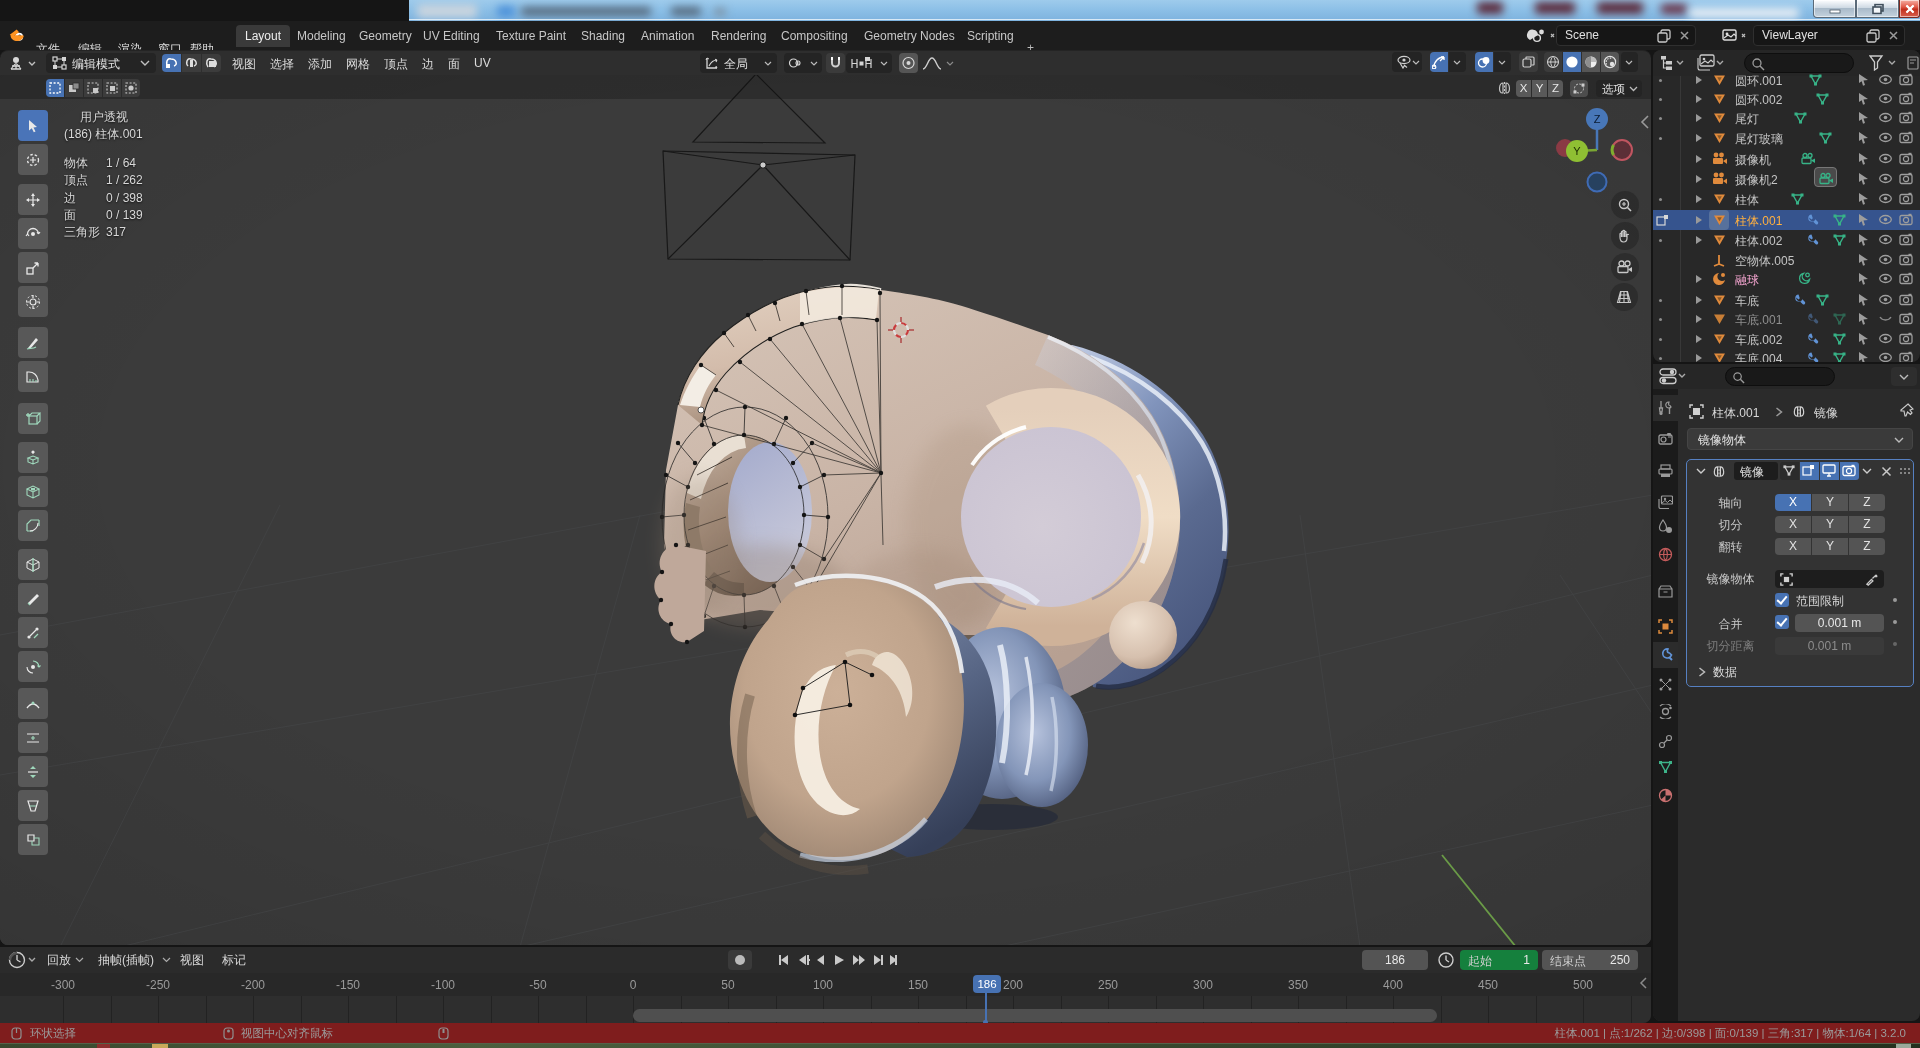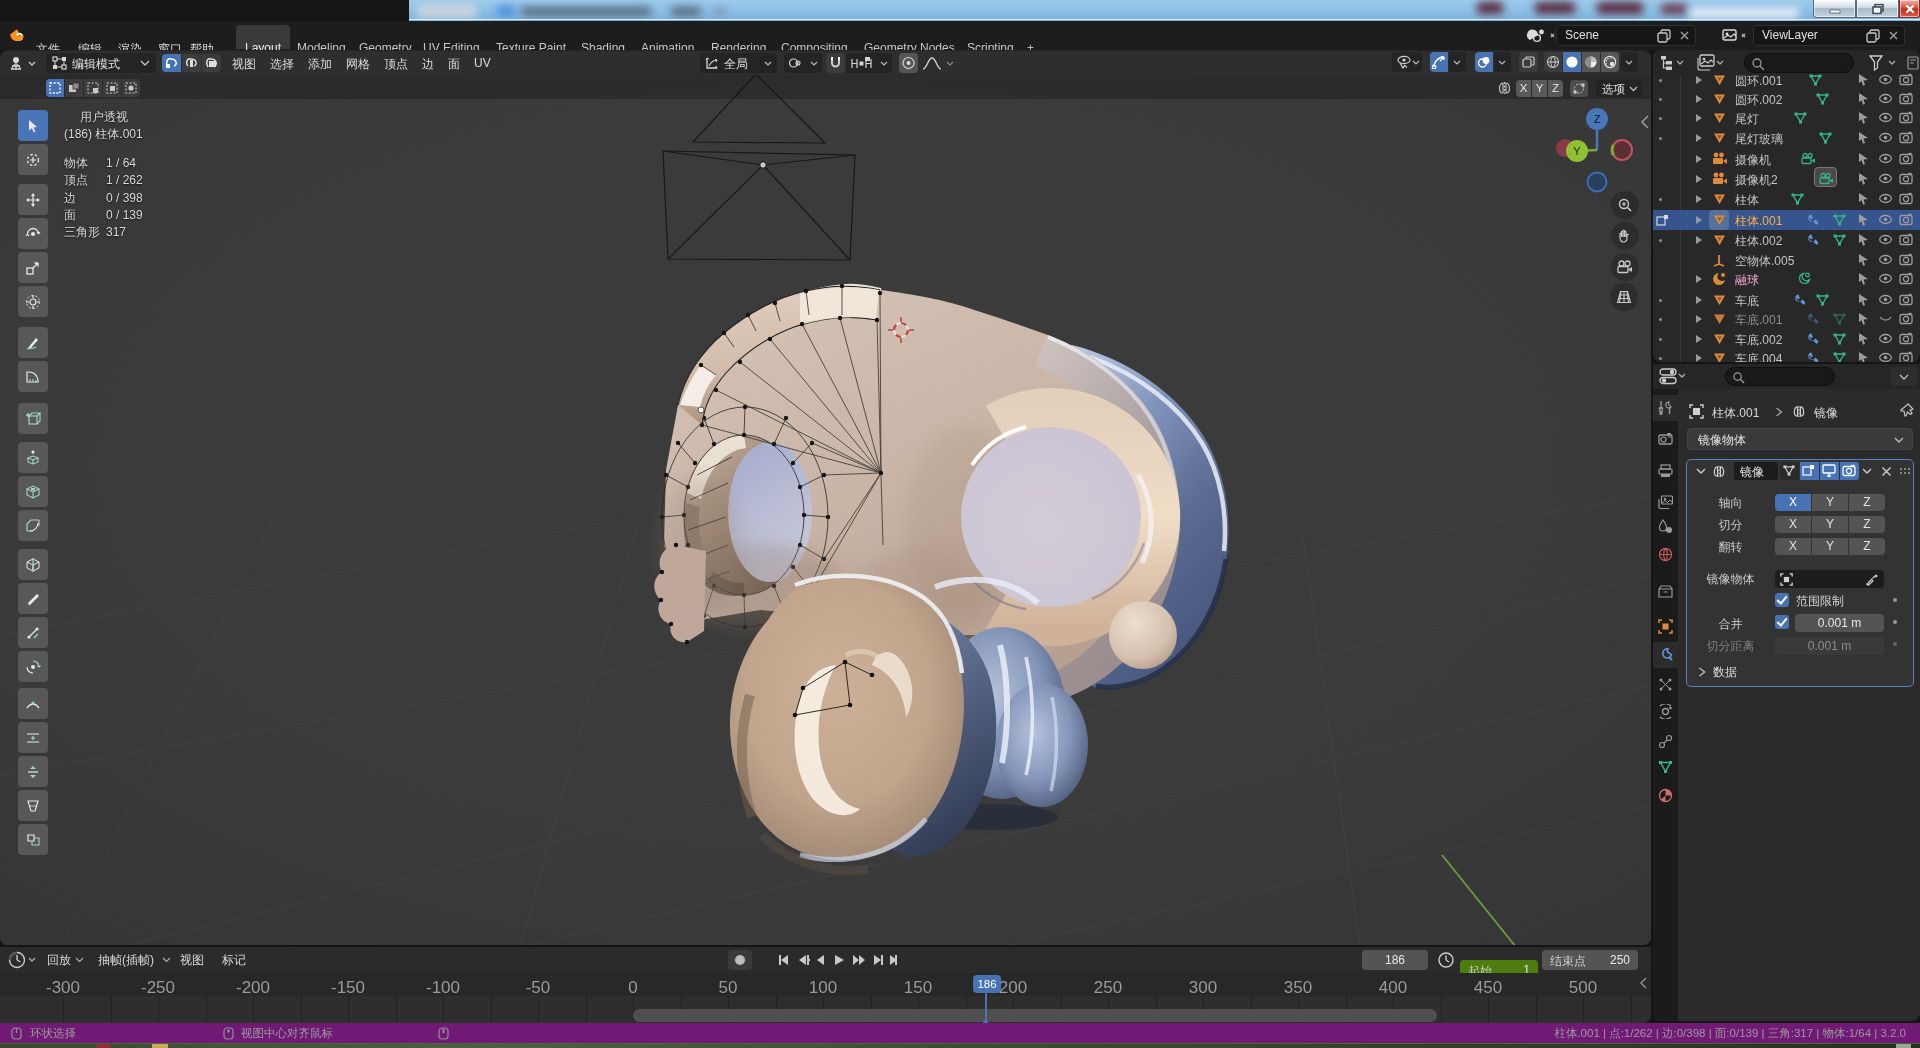--- a/index.html
+++ b/index.html
@@ -8,21 +8,21 @@
 
 #tbar-dark{left:0;top:0;width:409px;height:21px;background:#1b1b1b;color:#e8e8e8;font-size:12.5px}
 #tbar-glass{left:409px;top:0;width:1511px;height:21px;background:linear-gradient(180deg,#9ecbec 0%,#8dc0e7 45%,#7db2de 100%);overflow:hidden}
 #tbar-glass .line{position:absolute;left:0;right:0;bottom:1px;height:1px;background:#e8f2fa;opacity:.85}
 .blob{position:absolute;filter:blur(4px);border-radius:3px}
 .wbtn{position:absolute;top:0;height:18px;border:1px solid #5a6a78;border-top:none;background:linear-gradient(180deg,#fdfeff 0%,#cfdae4 45%,#a9bac9 50%,#c4d2de 100%);box-shadow:inset 0 0 0 1px rgba(255,255,255,.55)}
 .wbtn svg{position:absolute;left:50%;top:50%;transform:translate(-50%,-50%)}
 
 #topbar{left:0;top:21px;width:1920px;height:29px;background:#1d1d1d;color:#d9d9d9;font-size:12px}
 .menu{position:absolute;top:20px;white-space:nowrap;color:#dadada}
-.tab{position:absolute;top:4px;height:22px;line-height:22px;padding:12px 9px;color:#c7c7c7;border-radius:4px 4px 0 0}
+.tab{position:absolute;top:4px;height:22px;line-height:22px;padding:0 9px;color:#c7c7c7;border-radius:4px 4px 0 0}
 .tab.on{background:#3a3a3a;color:#eee}
 .idfield{position:absolute;top:4px;height:21px;background:#161616;border:1px solid #2f2f2f;border-radius:4px;color:#e0e0e0;font-size:12px;line-height:19px}
 
 #toolhdr{border-radius:8px 8px 0 0;left:0;top:50px;width:1651px;height:25px;background:#2e2e2e;border-top:1px solid #242424;color:#dcdcdc;font-size:12px}
 .hmenu{position:absolute;top:5px;color:#dcdcdc}
 .ddark{position:absolute;background:#242424;border-radius:4px;color:#e2e2e2}
 .btnrow{position:absolute;display:flex}
 .hbtn{height:18px;background:#3c3c3c;position:relative}
 .hbtn.blue{background:#4772b3}
 
@@ -45,24 +45,24 @@
 .fld{position:absolute;background:#545454;border-radius:4px;color:#e8e8e8;font-size:12px;text-align:center}
 .fld.dis{background:#3a3a3a;color:#8d8d8d}
 .chk{position:absolute;width:14px;height:14px;background:#4772b3;border-radius:3px}
 .chk:after{content:"";position:absolute;left:4px;top:1px;width:4px;height:8px;border:solid #fff;border-width:0 2px 2px 0;transform:rotate(40deg)}
 .plabel{position:absolute;color:#c9c9c9;font-size:12px;text-align:center}
 .adot{position:absolute;width:4px;height:4px;border-radius:50%;background:#9a9a9a}
 
 #timeline{border-radius:8px;left:0;top:947px;width:1651px;height:76px;background:#262626;border-radius:0 0 8px 0;overflow:hidden}
 #tlhdr{position:absolute;left:0;top:0;width:1651px;height:26px;background:#2b2b2b;color:#d8d8d8;font-size:12px}
 #ruler{position:absolute;left:0;top:26px;width:1651px;height:23px;background:#282828}
-.rnum{position:absolute;top:5px;font-size:17px;color:#9a9a9a;transform:translateX(-50%)}
+.rnum{position:absolute;top:5px;font-size:12px;color:#9a9a9a;transform:translateX(-50%)}
 #ticks{position:absolute;left:0;top:49px;width:1651px;height:27px;background:#2e2e2e}
 
-#status{left:0;top:1023px;width:1920px;height:20px;background:#701a75;color:#9b9b9b;font-size:11.5px}
+#status{left:0;top:1023px;width:1920px;height:20px;background:#7f1d1d;color:#9b9b9b;font-size:11.5px}
 #taskbar{left:0;top:1043px;width:1920px;height:5px;background:linear-gradient(90deg,#39482e,#4c5f3e 25%,#3a4a30 55%,#2e3b26 85%,#24301e);border-top:1px solid #55624a}
 </style></head><body>
 <div id="root">
 
 <div class="abs" style="left:0;top:21px;width:1920px;height:1027px;background:#151515"></div>
 
 <div class="abs" id="tbar-glass">
  <div class="blob" style="left:8px;top:4px;width:60px;height:14px;background:#c9d4de"></div>
  <div class="blob" style="left:88px;top:6px;width:18px;height:11px;background:#4a90d9"></div>
  <div class="blob" style="left:112px;top:7px;width:130px;height:9px;background:#56697c"></div>
@@ -1514,21 +1514,21 @@
             <path d="M75 2 L81 7 L75 12 Z M81 2 L87 7 L81 12 Z"></path>
             <path d="M96 2 L103 7 L96 12 Z M103 2 H105 V12 H103 Z"></path>
             <path d="M112 2 L119 7 L112 12 Z M117 2 H119 V12 H117 Z"></path>
           </g>
         </svg>
   <div class="fld" style="left:1362px;top:3px;width:66px;height:20px;line-height:20px">186</div>
   <svg style="position:absolute;left:1437px;top:4px" width="18" height="18" viewBox="0 0 18 18">
           <circle cx="9" cy="9" r="7" fill="none" stroke="#ccc" stroke-width="1.4"></circle>
           <path d="M9 9 L9 4.5 M9 9 L12 11" stroke="#ccc" stroke-width="1.4"></path>
         </svg>
-  <div class="fld" style="left:1460px;top:13px;width:78px;height:20px;background:#4d7c0f">
+  <div class="fld" style="left:1460px;top:3px;width:78px;height:20px;background:#15803d">
           <span style="position:absolute;left:8px;top:3px;color:#cfcfcf">起始</span>
           <span style="position:absolute;right:8px;top:3px">1</span>
         </div>
   <div class="fld" style="left:1542px;top:3px;width:96px;height:20px;background:#545454">
           <span style="position:absolute;left:8px;top:3px;color:#cfcfcf">结束点</span>
           <span style="position:absolute;right:8px;top:3px">250</span>
         </div>
  </div>
  <div id="ruler">
         <span class="rnum" style="left:63px">-300</span>

